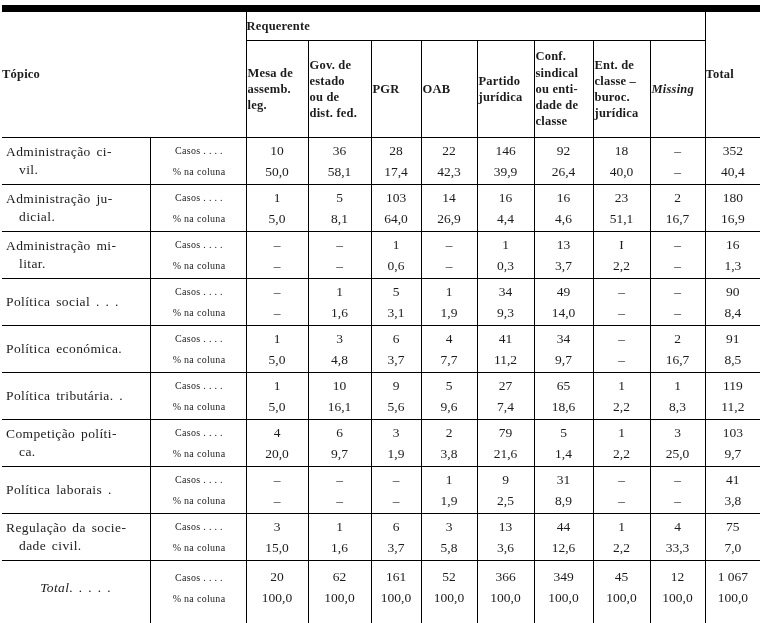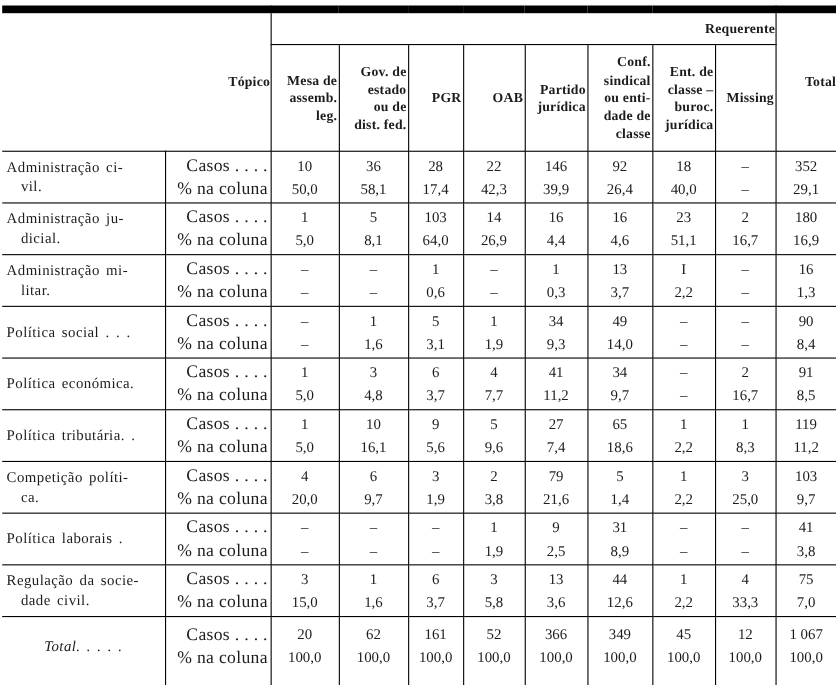--- a/index.html
+++ b/index.html
@@ -25,41 +25,41 @@
     padding: 0;
     vertical-align: middle;
     font-size: 13px;
     line-height: 1.3;
   }
   
   .xtab tr > *:first-child { border-left: none; }
   .xtab tr > *:last-child  { border-right: none; }
   .xtab th {
     font-weight: bold;
-    text-align: right;
+    text-align: left;
     white-space: pre-line;
     font-size: 12.5px;
     letter-spacing: 0.2px;
   }
   .xtab th.grp    { height: 28px; }
   .xtab th.colhdr { height: 92px; padding: 2px 1px; }
-  .xtab th.missing { }
+  .xtab th.missing { font-style: italic; }
   .xtab td.topic {
     text-align: left;
     white-space: pre-line;
     padding: 2px 2px 2px 17px;
     text-indent: -13px;
     font-size: 13.5px;
     letter-spacing: 0.4px;
     word-spacing: 2px;
   }
   .xtab td.slab {
-    text-align: right;
+    text-align: center;
     padding: 2px 2px 2px 4px;
-    font-size: 16px;
+    font-size: 10px;
     letter-spacing: 0.3px;
   }
   .xtab td.num { text-align: center; font-size: 13.5px; }
   .xtab .l1, .xtab .l2 { display: block; height: 21px; line-height: 21px; }
   .xtab tbody tr { height: 46px; }
   .xtab tbody tr.total-row { height: 70px; }
   .xtab tbody tr.total-row td { padding-bottom: 16px; }
   .xtab tbody tr.total-row td.topic {
     text-align: center;
     font-style: italic;
@@ -150,21 +150,21 @@
           <td class="num">
             <span class="l1">18</span>
             <span class="l2">40,0</span>
           </td>
           <td class="num">
             <span class="l1">–</span>
             <span class="l2">–</span>
           </td>
           <td class="num">
             <span class="l1">352</span>
-            <span class="l2">29,1</span>
+            <span class="l2">40,4</span>
           </td>
         </tr>
         <tr>
           <td class="topic">Administração ju-
 dicial.</td>
           <td class="slab">
             <span class="l1">Casos . . . .</span>
             <span class="l2">% na coluna</span>
           </td>
           <td class="num">

